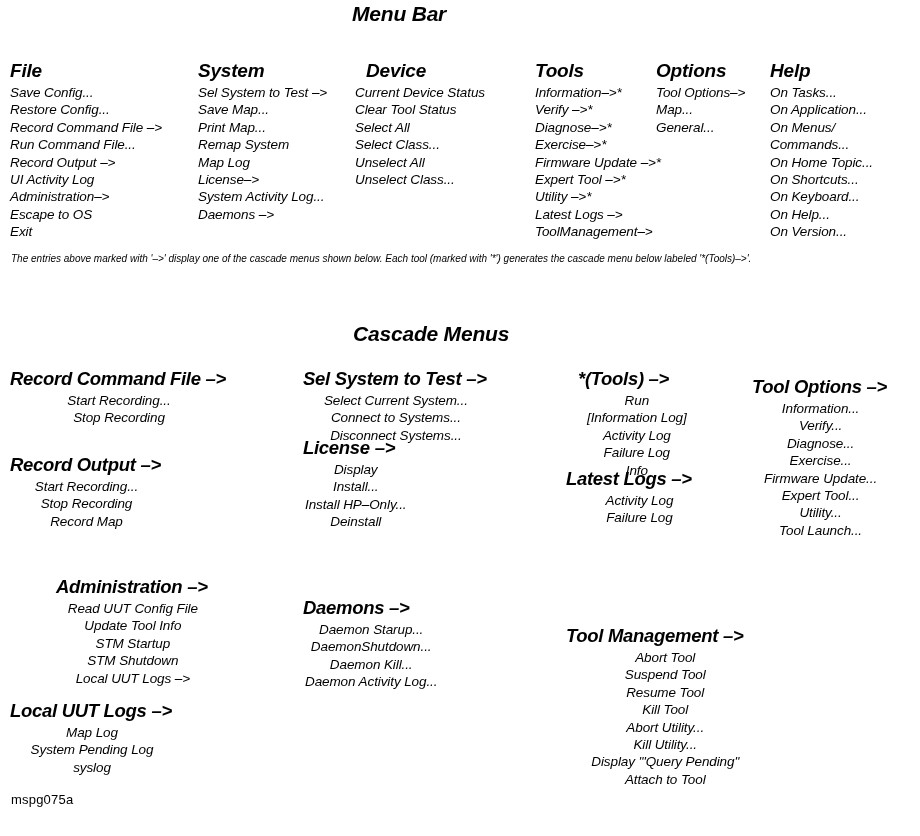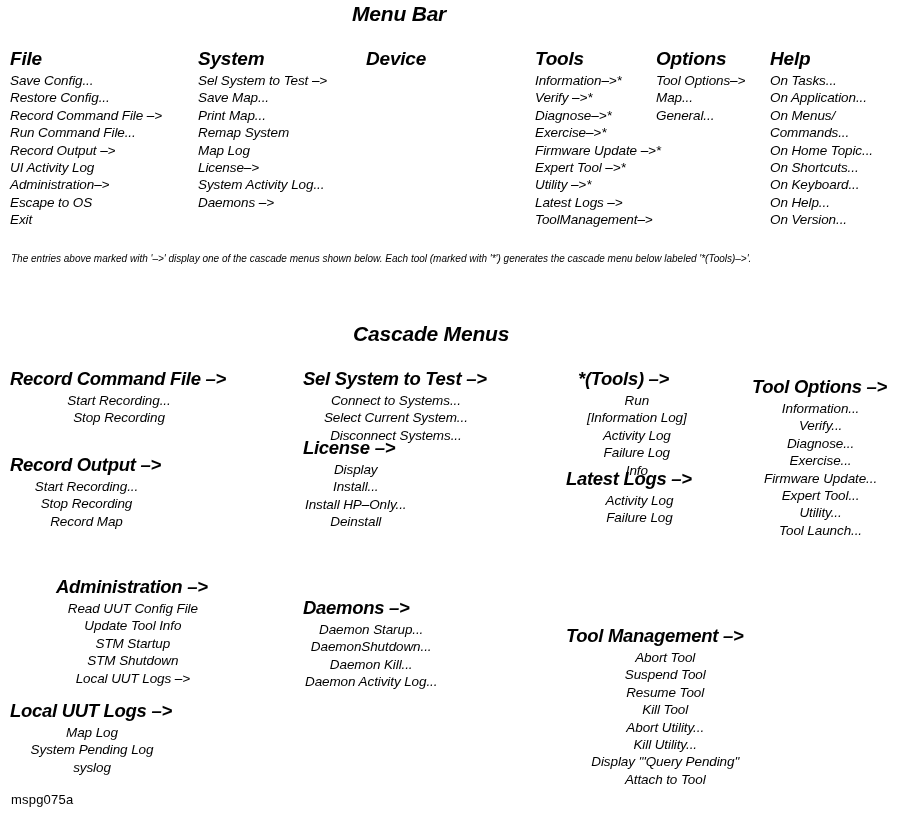--- a/index.html
+++ b/index.html
@@ -23,21 +23,21 @@
   
   .section-title {
     font-style: italic;
     font-weight: bold;
     font-size: 21px;
     letter-spacing: -0.2px;
     white-space: nowrap;
   }
 
   
-  .menu-col { position: absolute; }
+  .menu-col { position: absolute; margin-top: 12px; }
 
   .col-head {
     font-style: italic;
     font-weight: bold;
     font-size: 19px;
     line-height: 21px;
     white-space: nowrap;
     margin-bottom: 3px;
     letter-spacing: -0.2px;
   }
@@ -122,20 +122,28 @@
     <span class="mi">Remap System</span>
     <span class="mi">Map Log</span>
     <span class="mi">License–&gt;</span>
     <span class="mi">System Activity Log...</span>
     <span class="mi">Daemons –&gt;</span>
   </div>
 </div>
 
 <div class="menu-col" style="left:355px; top:48px;">
   <div class="col-head" style="padding-left:11px;">Device</div>
+  <div class="col-items">
+    <span class="mi">Current Device Status</span>
+    <span class="mi">Clear Tool Status</span>
+    <span class="mi">Select All</span>
+    <span class="mi">Select Class...</span>
+    <span class="mi">Unselect All</span>
+    <span class="mi">Unselect Class...</span>
+  </div>
 </div>
 
 <div class="menu-col" style="left:535px; top:48px;">
   <div class="col-head">Tools</div>
   <div class="col-items">
     <span class="mi">Information–&gt;*</span>
     <span class="mi">Verify –&gt;*</span>
     <span class="mi">Diagnose–&gt;*</span>
     <span class="mi">Exercise–&gt;*</span>
     <span class="mi">Firmware Update –&gt;*</span>
@@ -207,22 +215,22 @@
   <div class="cascade-items">
     <span class="mi">Map Log</span>
     <span class="mi">System Pending Log</span>
     <span class="mi">syslog</span>
   </div>
 </div>
 
 <div class="cascade-group" style="left:303px; top:368px;">
   <div class="cascade-head">Sel System to Test –&gt;</div>
   <div class="cascade-items">
+    <span class="mi">Select Current System...</span>
     <span class="mi">Connect to Systems...</span>
-    <span class="mi">Select Current System...</span>
     <span class="mi">Disconnect Systems...</span>
   </div>
 </div>
 
 <div class="cascade-group" style="left:303px; top:437px;">
   <div class="cascade-head">License –&gt;</div>
   <div class="cascade-items">
     <span class="mi">Display</span>
     <span class="mi">Install...</span>
     <span class="mi">Install HP–Only...</span>

